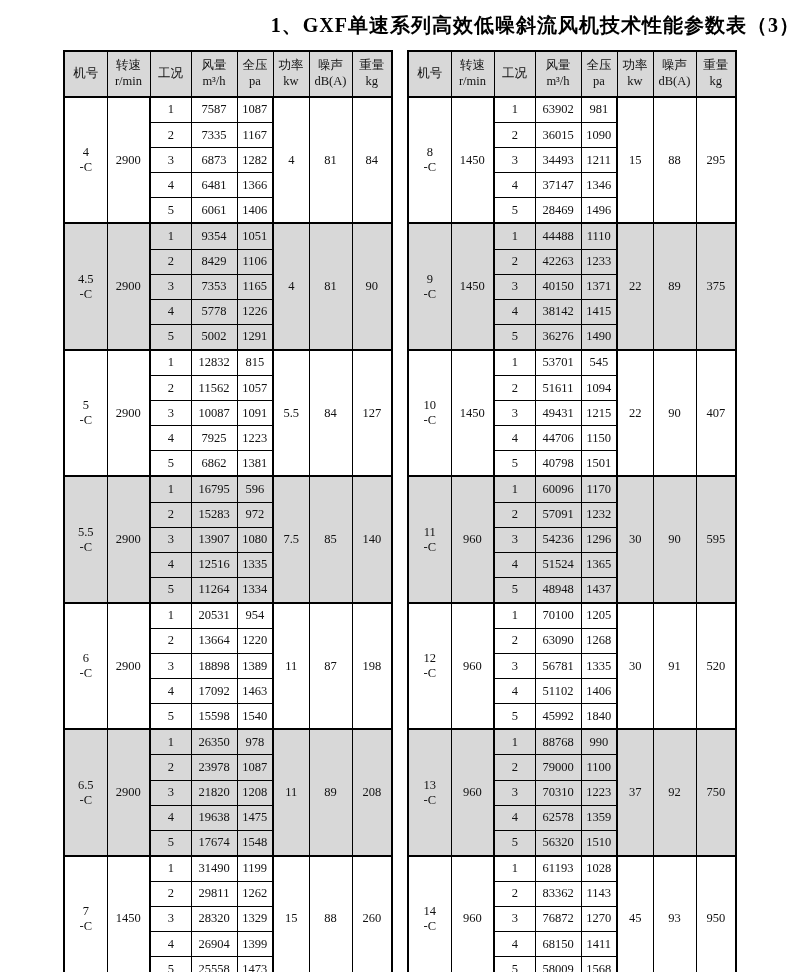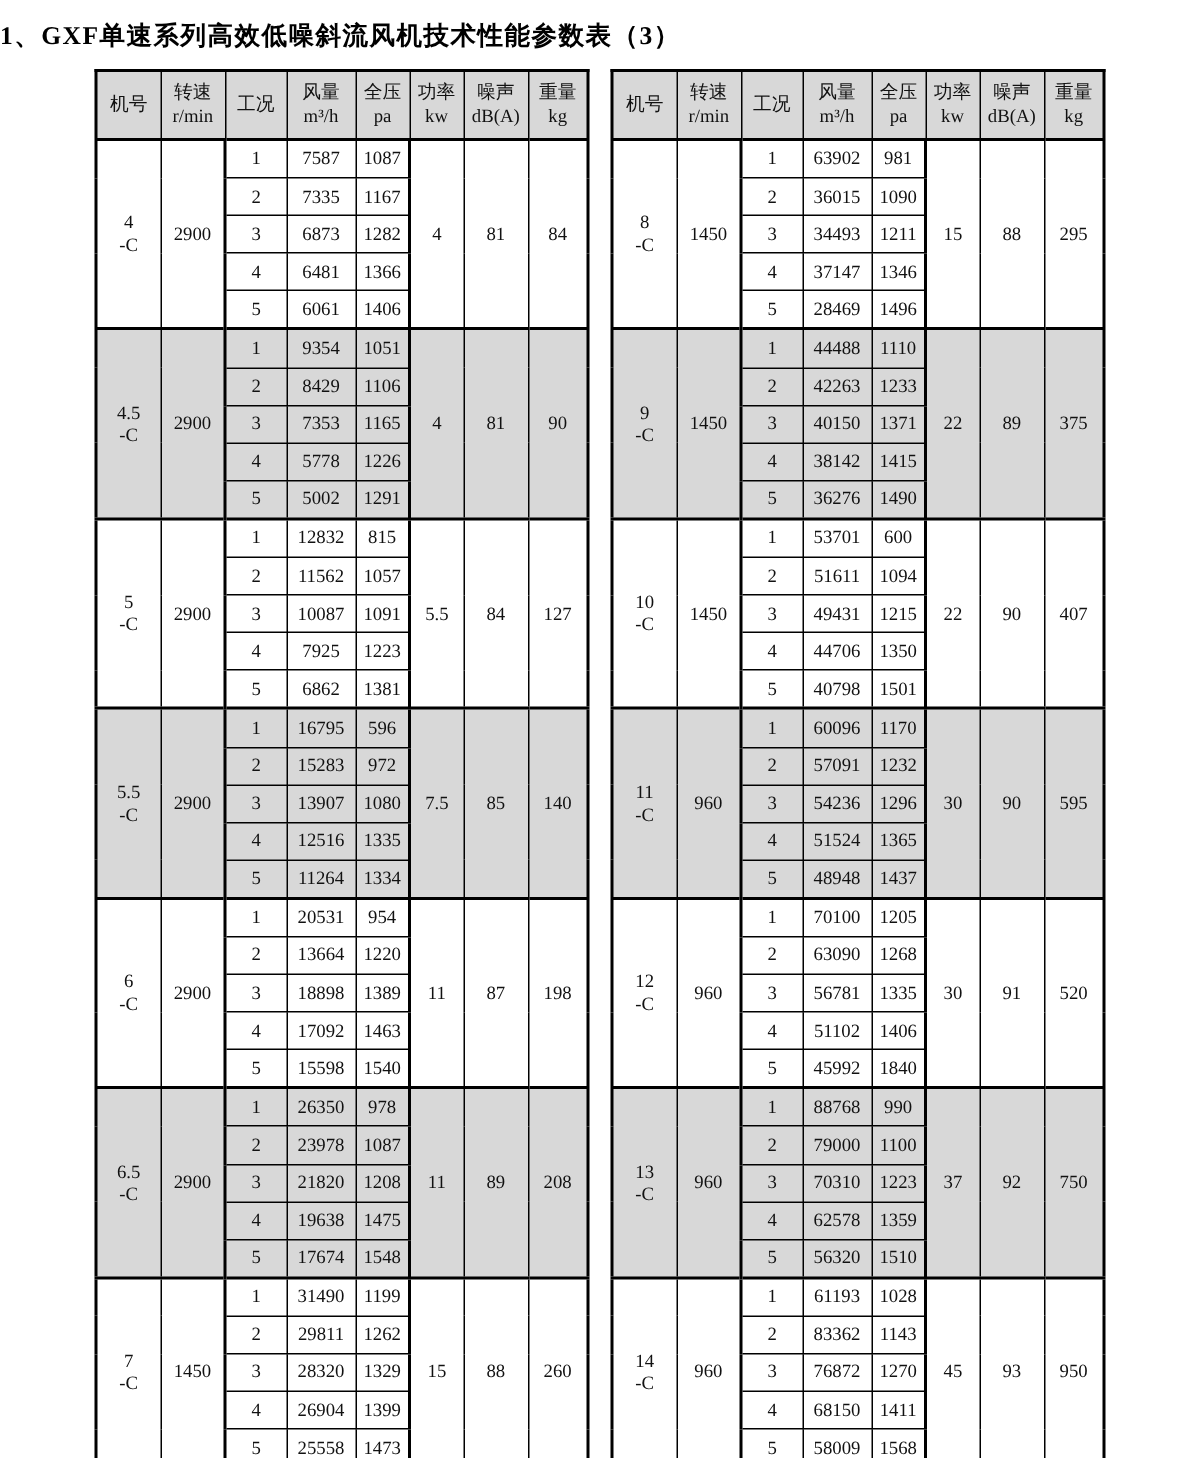--- a/index.html
+++ b/index.html
@@ -1,18 +1,18 @@
 <!DOCTYPE html>
 <html><head>
 <meta charset="utf-8">
 <style>
   html,body{margin:0;padding:0;background:#ffffff;}
   body{width:800px;height:972px;font-family:"Liberation Serif","DejaVu Serif",serif;color:#111;}
   .page{width:800px;height:972px;box-sizing:border-box;padding-top:12px;}
-  .title{text-align:left;font-size:17px;font-weight:bold;letter-spacing:1px;color:#000;margin:0 0 11px 0;}
+  .title{text-align:right;font-size:20px;font-weight:bold;letter-spacing:1px;color:#000;margin:0 0 11px 0;}
   .tables{display:flex;justify-content:center;gap:14px;}
   table{border-collapse:collapse;border:2.5px solid #000;table-layout:fixed;background:#fff;}
   th,td{border:1px solid #000;text-align:center;vertical-align:middle;padding:0;font-size:12.5px;color:#111;}
   thead th{background:#d8d8d8;height:44px;font-weight:normal;line-height:1.25;}
   thead th{border-bottom:2px solid #000;}
   tbody td{height:24.1px;line-height:1.05;}
   tr.shaded td{background:#d8d8d8;}
   tr.block-start td{border-top:2px solid #000;}
   td.cond{border-left:2px solid #000;}
   td.pressure{border-right:2px solid #000;}
@@ -416,39 +416,39 @@
             <td class="pressure">1490</td>
           </tr>
           <tr class="block-start">
             <td rowspan="5" class="model">
               <div>10</div>
               <div>-C</div>
             </td>
             <td rowspan="5">1450</td>
             <td class="cond">1</td>
             <td class="flow">53701</td>
-            <td class="pressure">600</td>
+            <td class="pressure">545</td>
             <td rowspan="5">22</td>
             <td rowspan="5">90</td>
             <td rowspan="5">407</td>
           </tr>
           <tr>
             <td class="cond">2</td>
             <td class="flow">51611</td>
             <td class="pressure">1094</td>
           </tr>
           <tr>
             <td class="cond">3</td>
             <td class="flow">49431</td>
             <td class="pressure">1215</td>
           </tr>
           <tr>
             <td class="cond">4</td>
             <td class="flow">44706</td>
-            <td class="pressure">1350</td>
+            <td class="pressure">1150</td>
           </tr>
           <tr>
             <td class="cond">5</td>
             <td class="flow">40798</td>
             <td class="pressure">1501</td>
           </tr>
           <tr class="shaded block-start">
             <td rowspan="5" class="model">
               <div>11</div>
               <div>-C</div>

